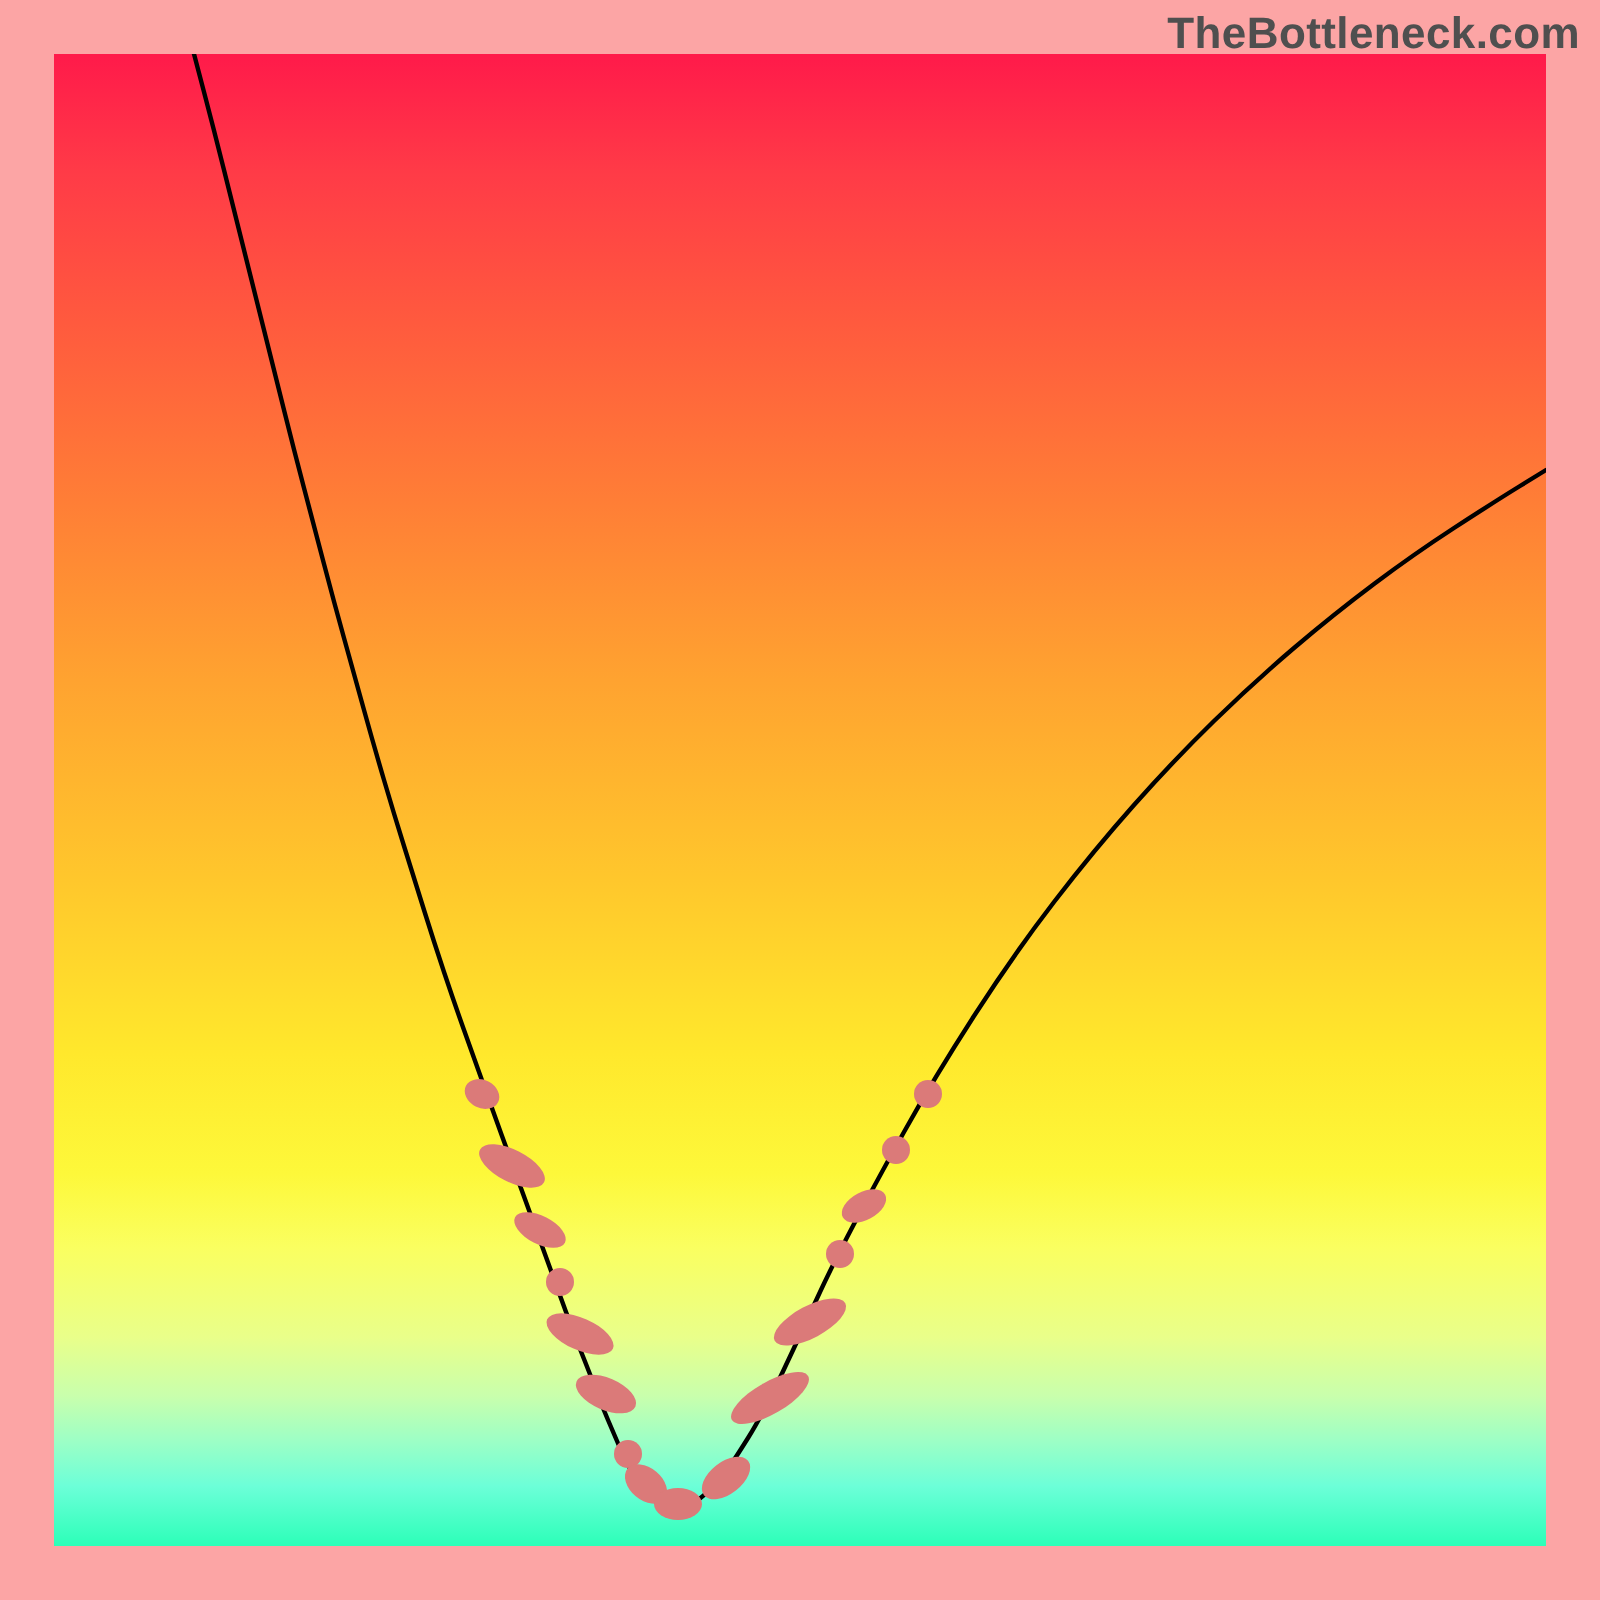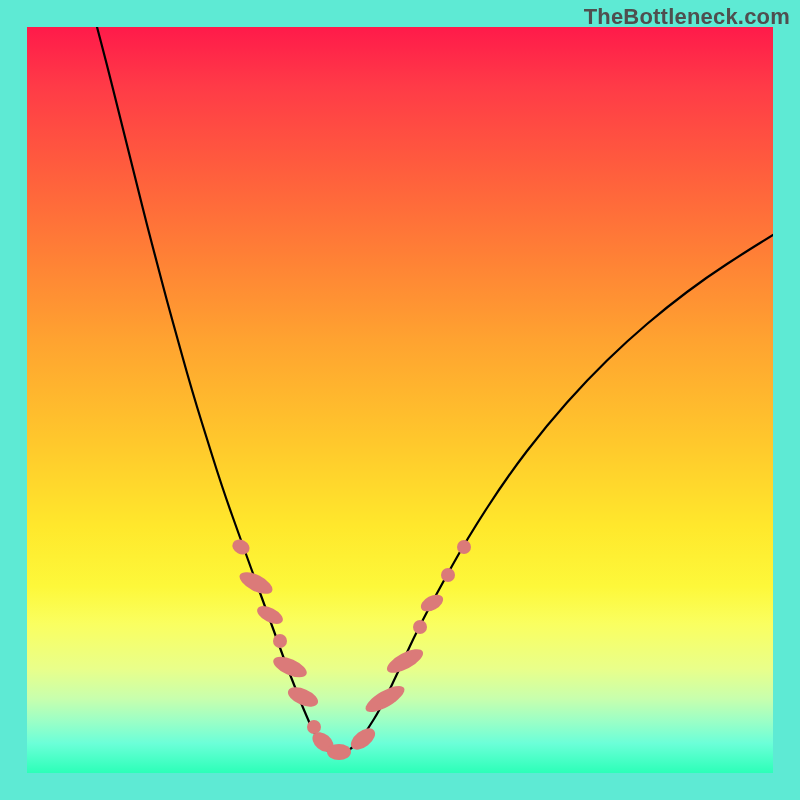--- a/index.html
+++ b/index.html
@@ -10,21 +10,21 @@
     overflow: hidden;
     background: #000;
     font-family: Arial, Helvetica, sans-serif;
   }
   .frame {
     position: absolute;
     top: 0;
     left: 0;
     width: 800px;
     height: 800px;
-    background: #5eead4;
+    background: #fca5a5;
   }
   .plot-area {
     position: absolute;
     top: 27px;
     left: 27px;
     width: 746px;
     height: 746px;
     overflow: hidden;
   }
   .gradient-bg {

